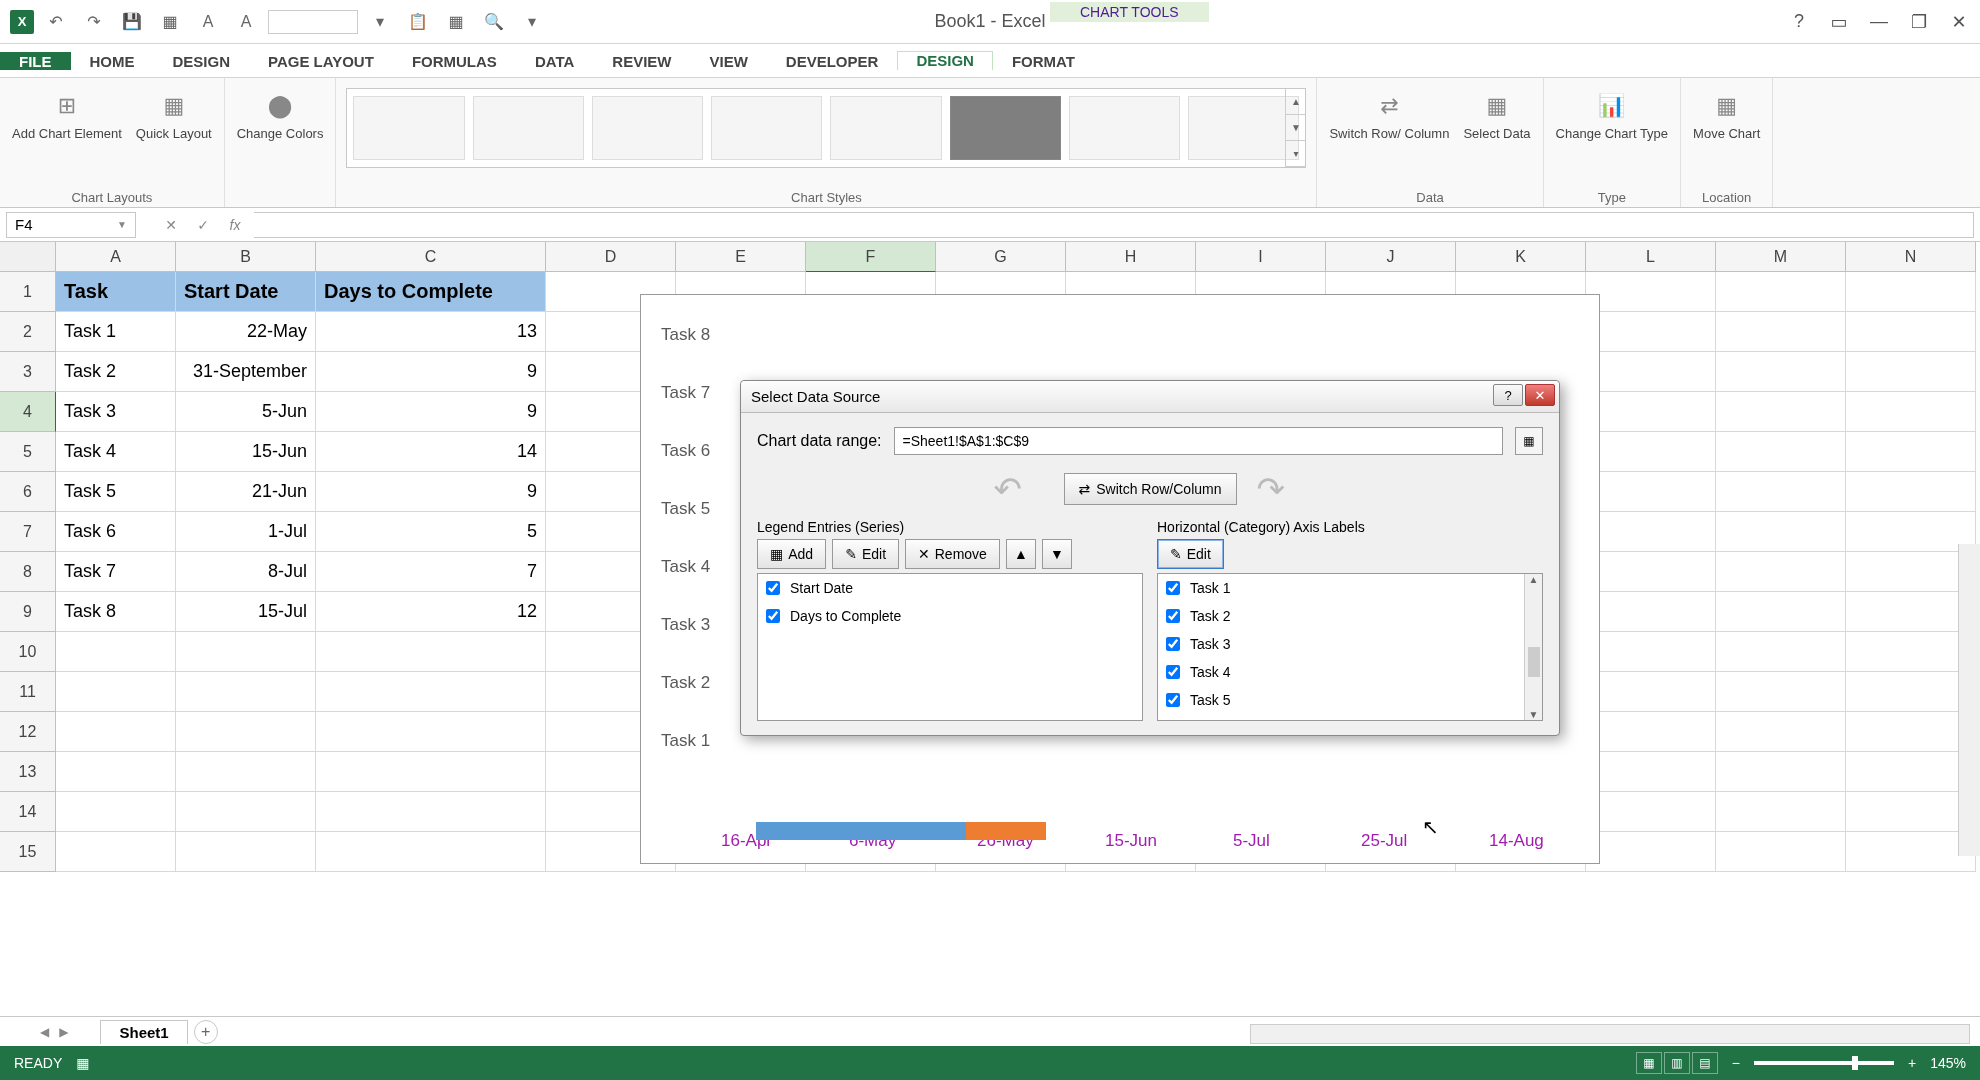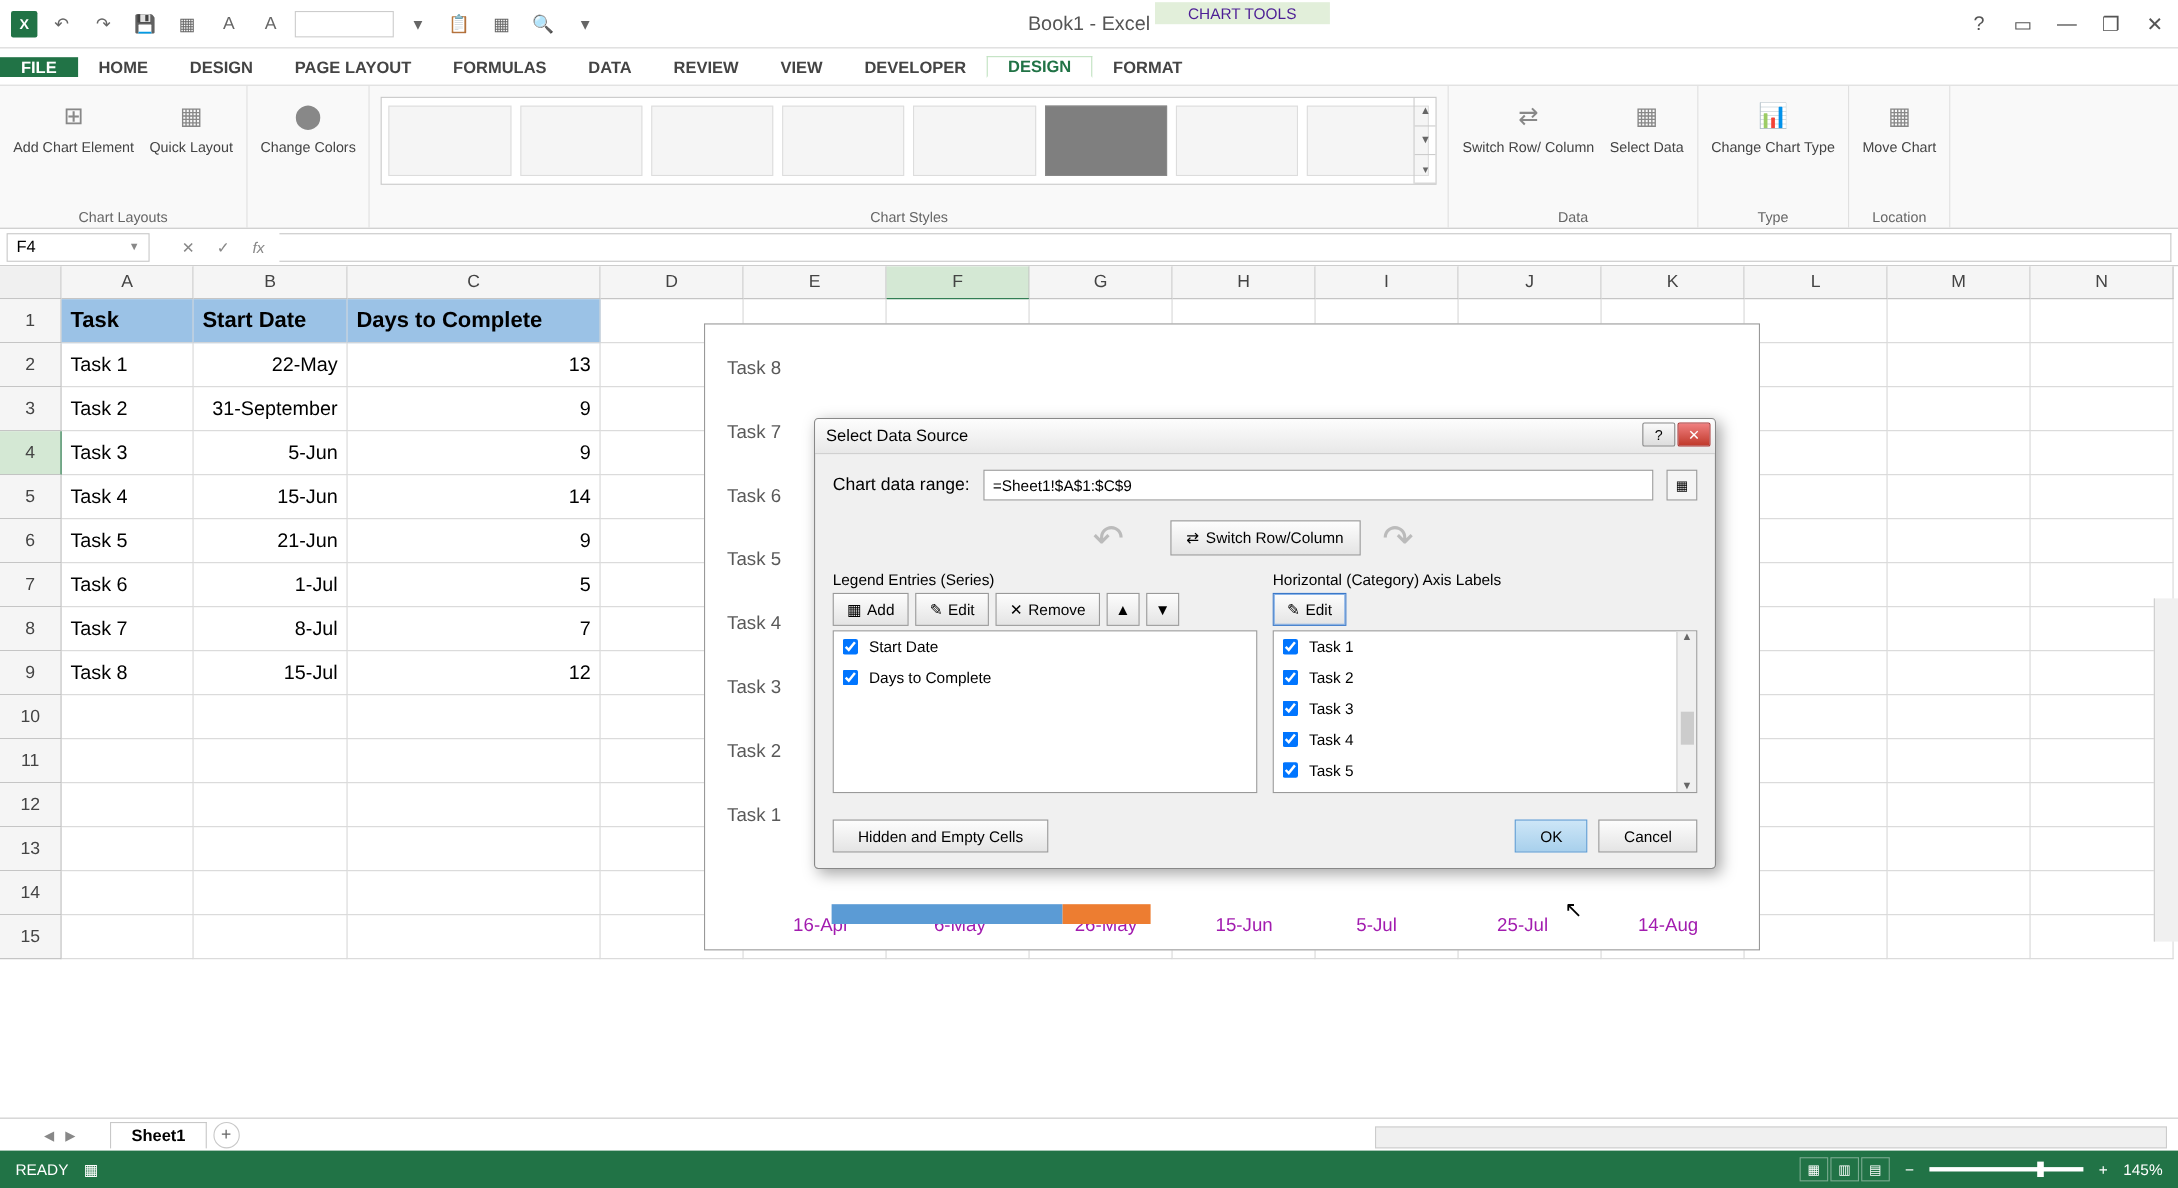--- a/index.html
+++ b/index.html
@@ -620,27 +620,20 @@
             </div>
             <div class="pane-scroll">
               <span>▲</span>
               <span style="background:#ccc;width:12px;height:30px;margin-top:30px"></span>
               <span>▼</span>
             </div>
         </div>
       </div>
     </div>
   </div>
-  <div class="dlg-footer">
-    <button class="footer-btn">Hidden and Empty Cells</button>
-    <div style="display:flex;gap:10px">
-      <button class="footer-btn primary">OK</button>
-      <button class="footer-btn">Cancel</button>
-    </div>
-  </div>
 </div>
 
 <div class="cursor">↖</div>
 
 <div class="sheet-tabs">
   <div class="sheet-nav">◀ &nbsp; ▶</div>
   <div style="width:20px"></div>
   <div class="sheet-tab">Sheet1</div>
   <div class="sheet-add">+</div>
 </div>

